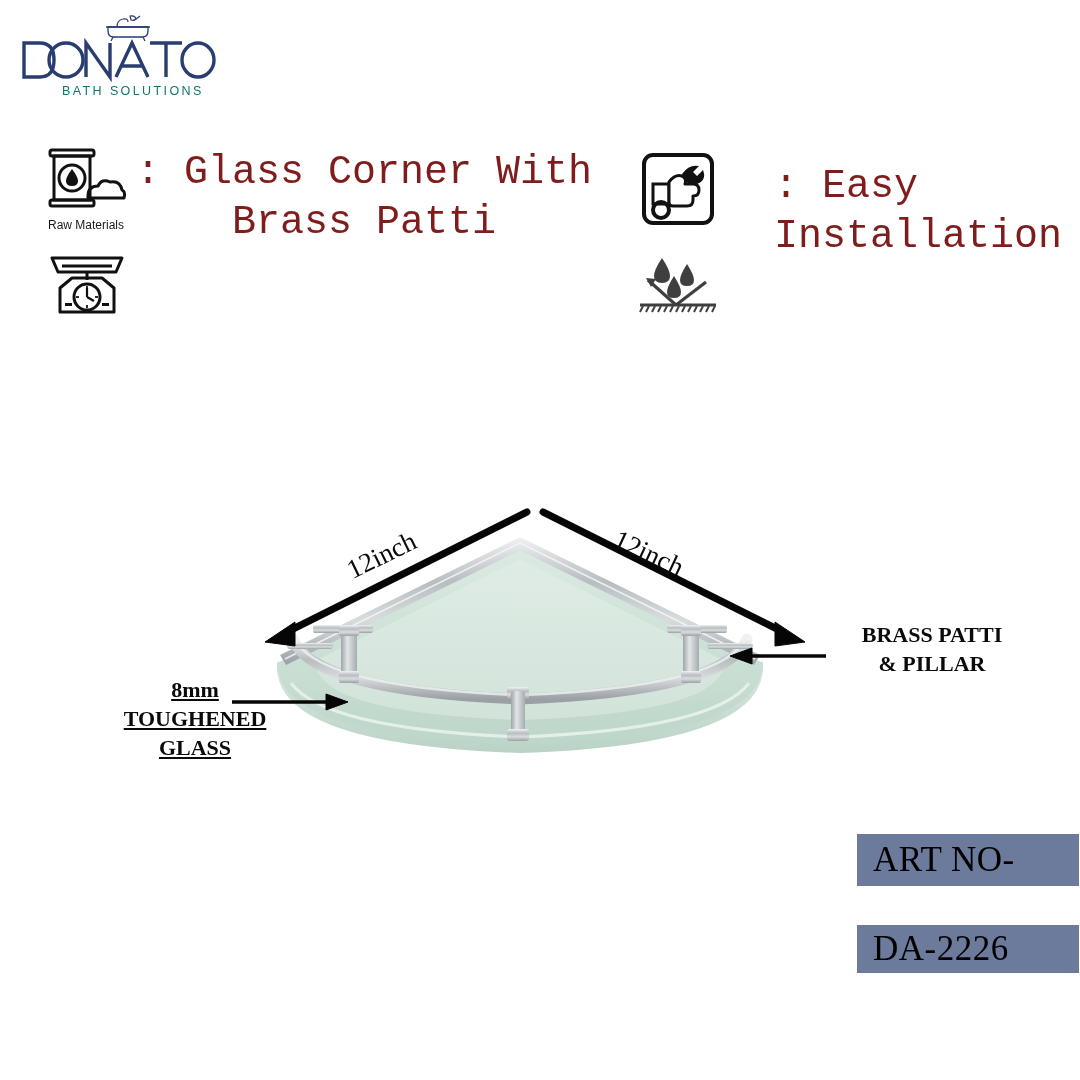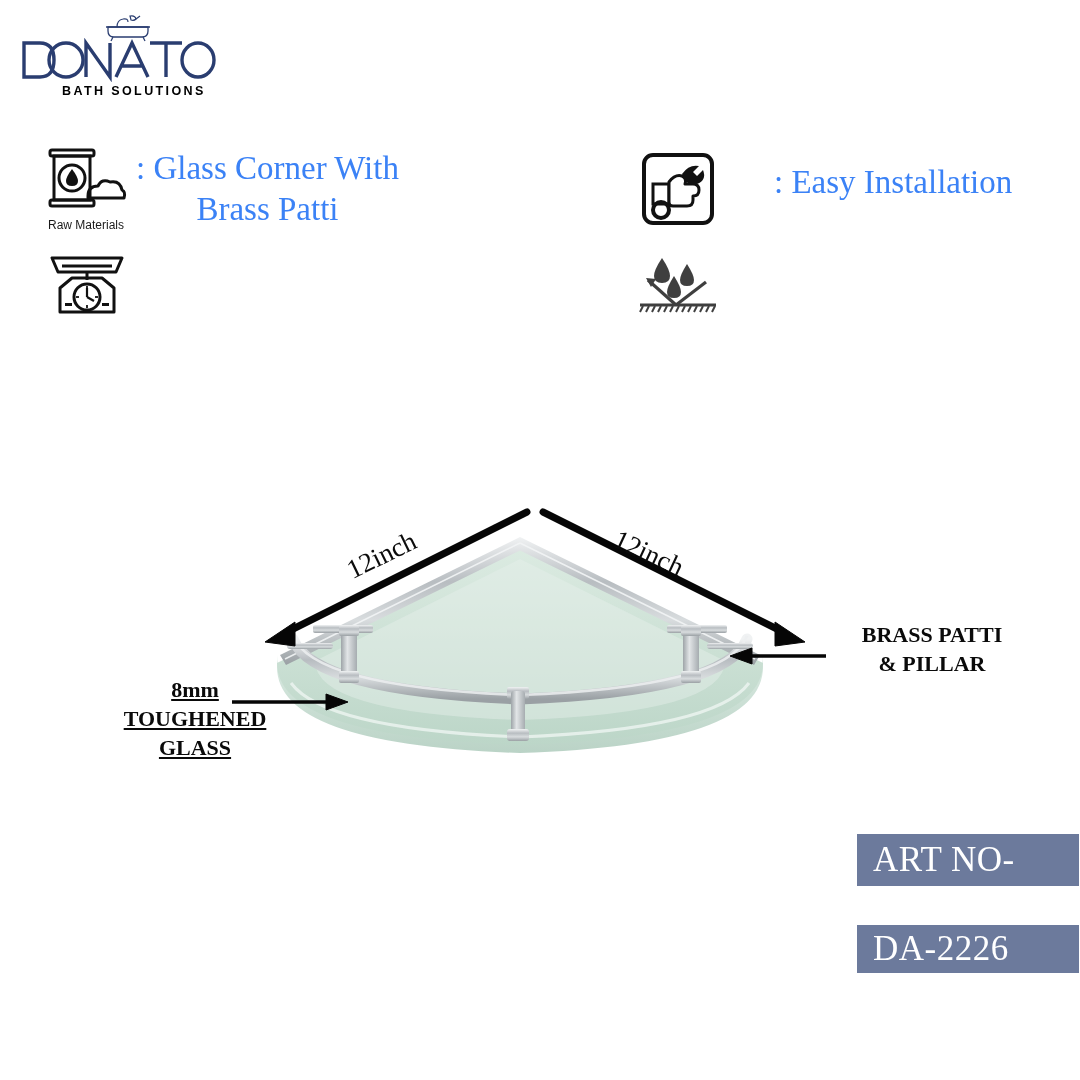--- a/index.html
+++ b/index.html
@@ -36,23 +36,23 @@
     top: 24px;
     width: 200px;
     height: 44px;
   }
   #logo-tagline {
     position: absolute;
     left: 44px;
     top: 70px;
     font-family: "Liberation Sans", sans-serif;
     font-size: 12.5px;
-    font-weight: bold;
+    font-weight: normal;
     letter-spacing: 2.4px;
-    color: #000000;
+    color: #0f766e;
     white-space: nowrap;
   }
 
   
   .feature {
     position: absolute;
     display: flex;
     align-items: flex-start;
   }
   .feat-icon {
@@ -63,23 +63,23 @@
     position: absolute;
     left: 0;
     width: 100%;
     text-align: center;
     font-family: "Liberation Sans", sans-serif;
     font-size: 12px;
     color: #1a1a1a;
     white-space: nowrap;
   }
   .feat-text {
-    font-family: Liberation Serif, serif;
-    font-size: 33px;
-    color: #3b82f6;
+    font-family: Liberation Mono, monospace;
+    font-size: 40px;
+    color: #7f1d1d;
     line-height: 1.25;
     white-space: pre-line;
   }
   .feat-text.two-line {
     text-align: center;
   }
 
   #feature-raw      { left: 44px;  top: 146px; }
   #feature-weight   { left: 44px;  top: 252px; }
   #feature-install  { left: 641px; top: 152px; gap: 47px; }
@@ -136,21 +136,21 @@
   
   .art-badge {
     position: absolute;
     background: #6c7a9c;
     display: flex;
     align-items: center;
     padding-left: 16px;
     box-sizing: border-box;
     font-family: "Liberation Serif", serif;
     font-size: 35px;
-    color: #ffffff;
+    color: #000000;
     letter-spacing: 0.5px;
   }
   #art-label { left: 857px; top: 834px; width: 222px; height: 52px; }
   #art-value { left: 857px; top: 925px; width: 222px; height: 48px; }
 </style>
 </head>
 <body>
 
 <div id="logo-block">
 

